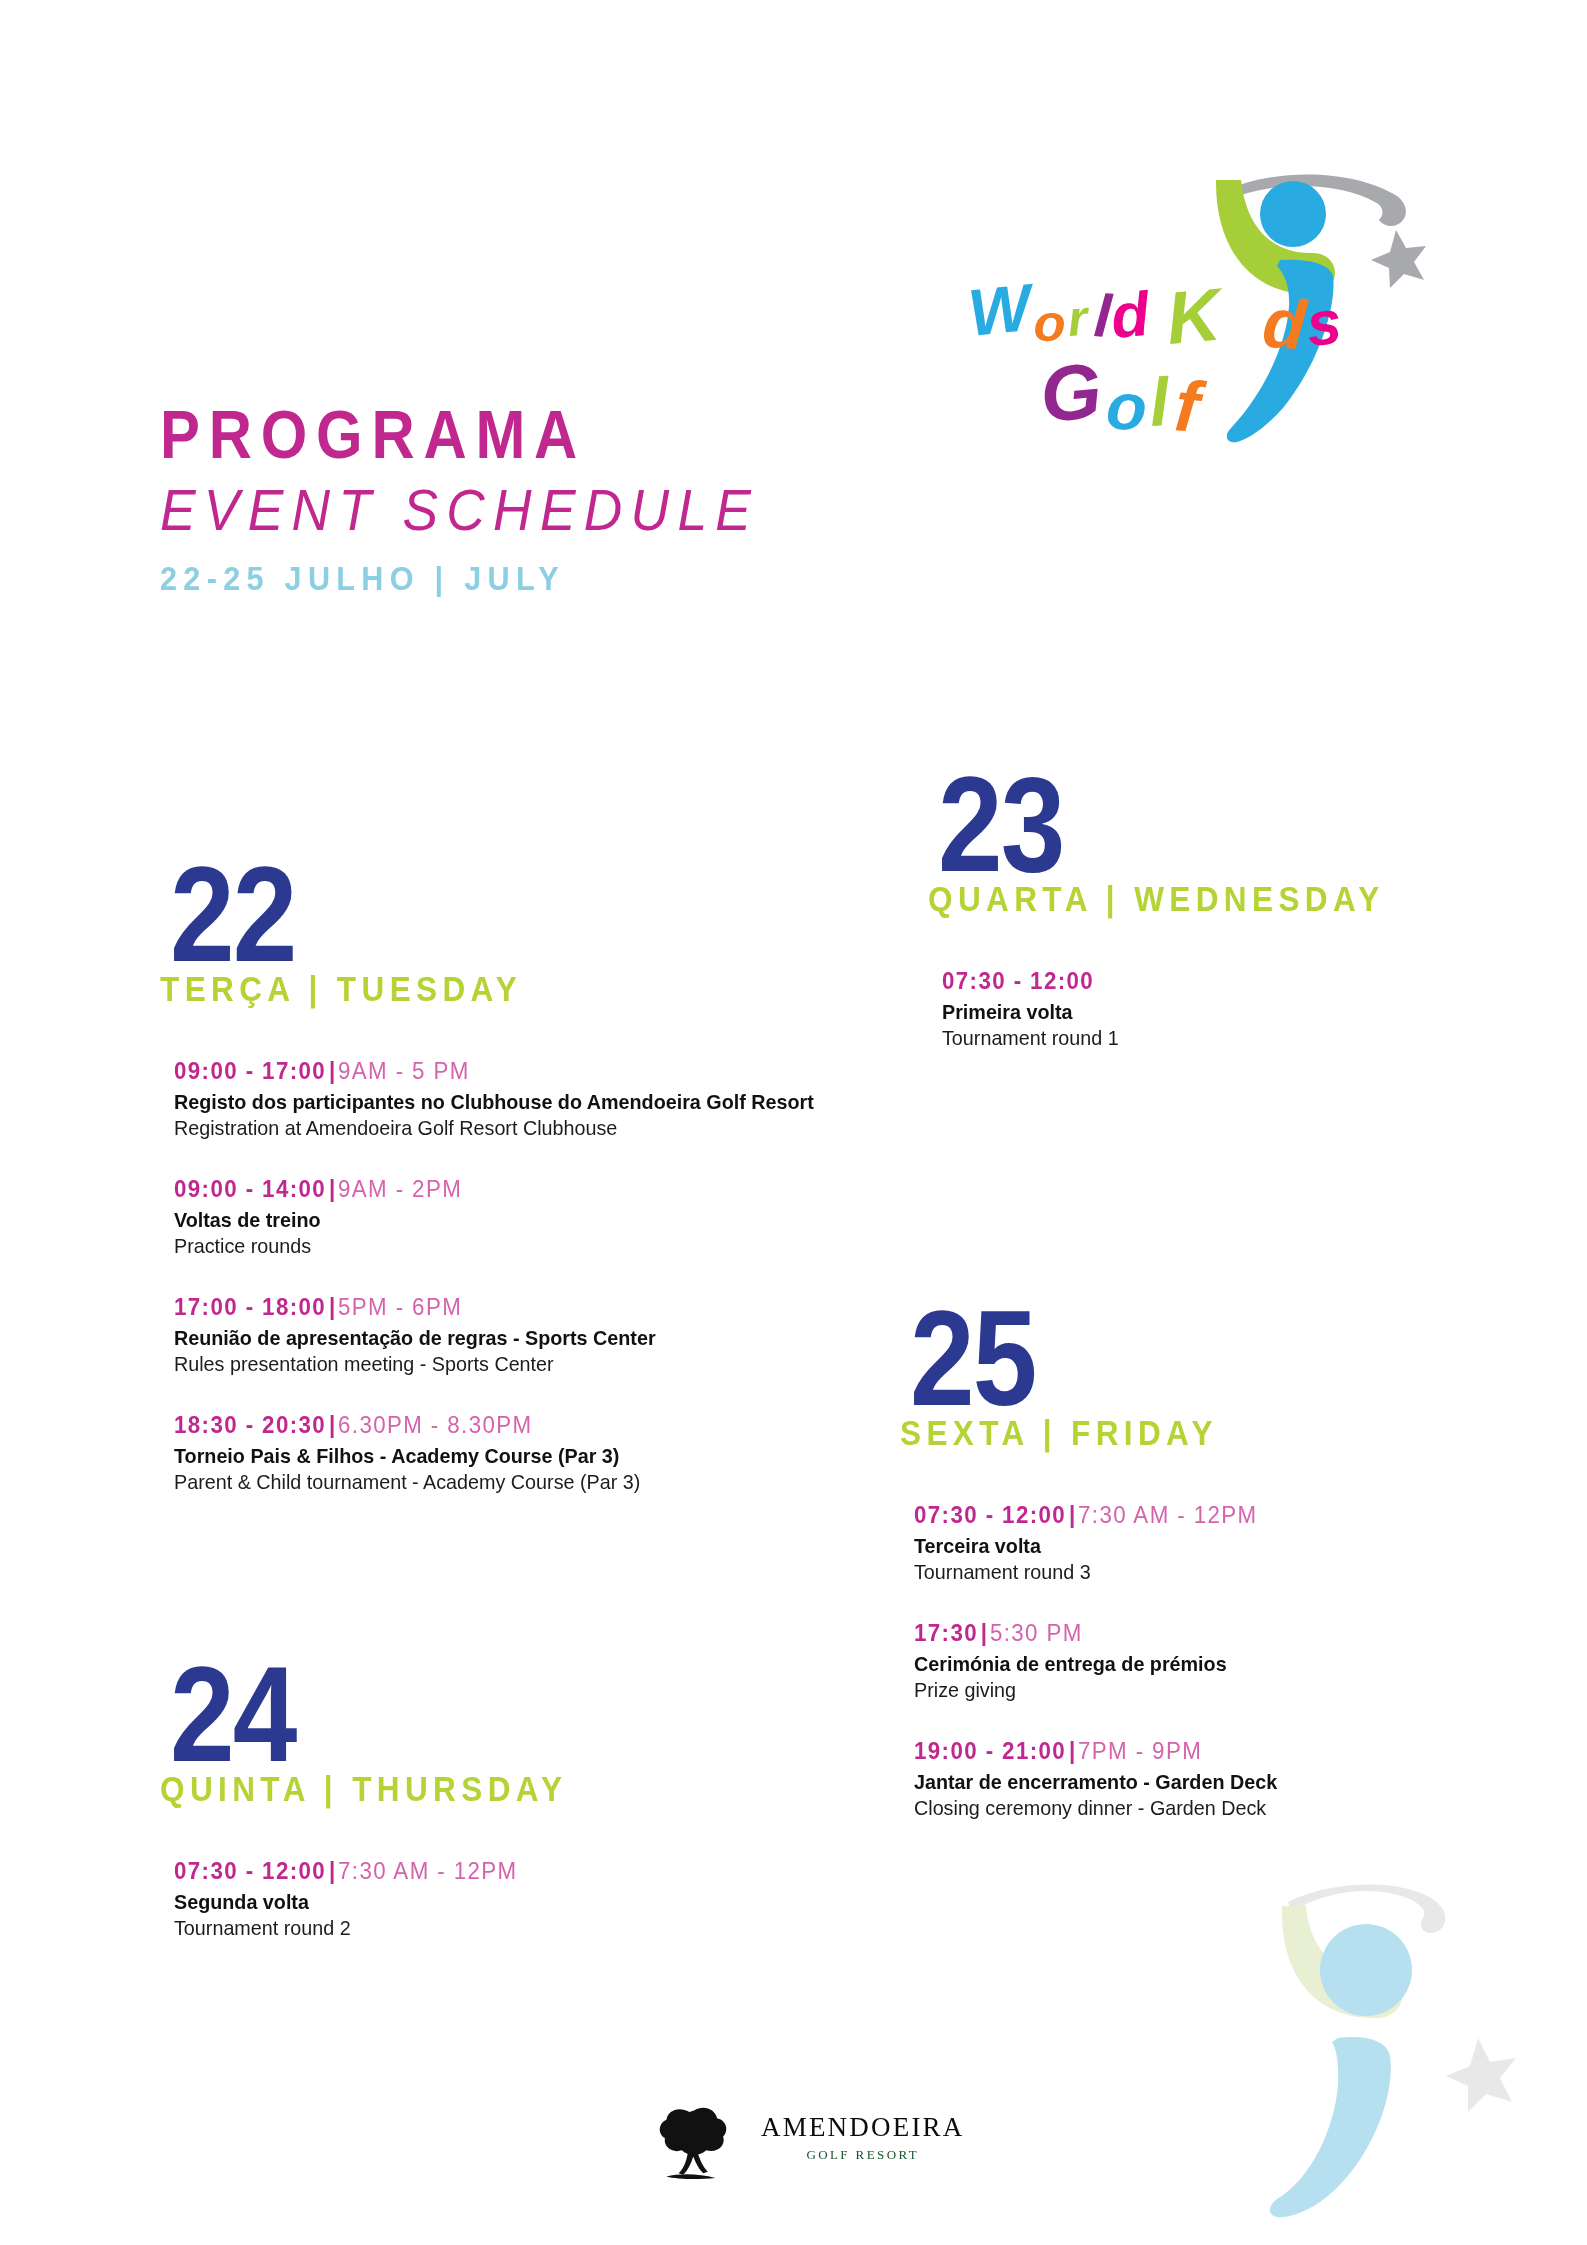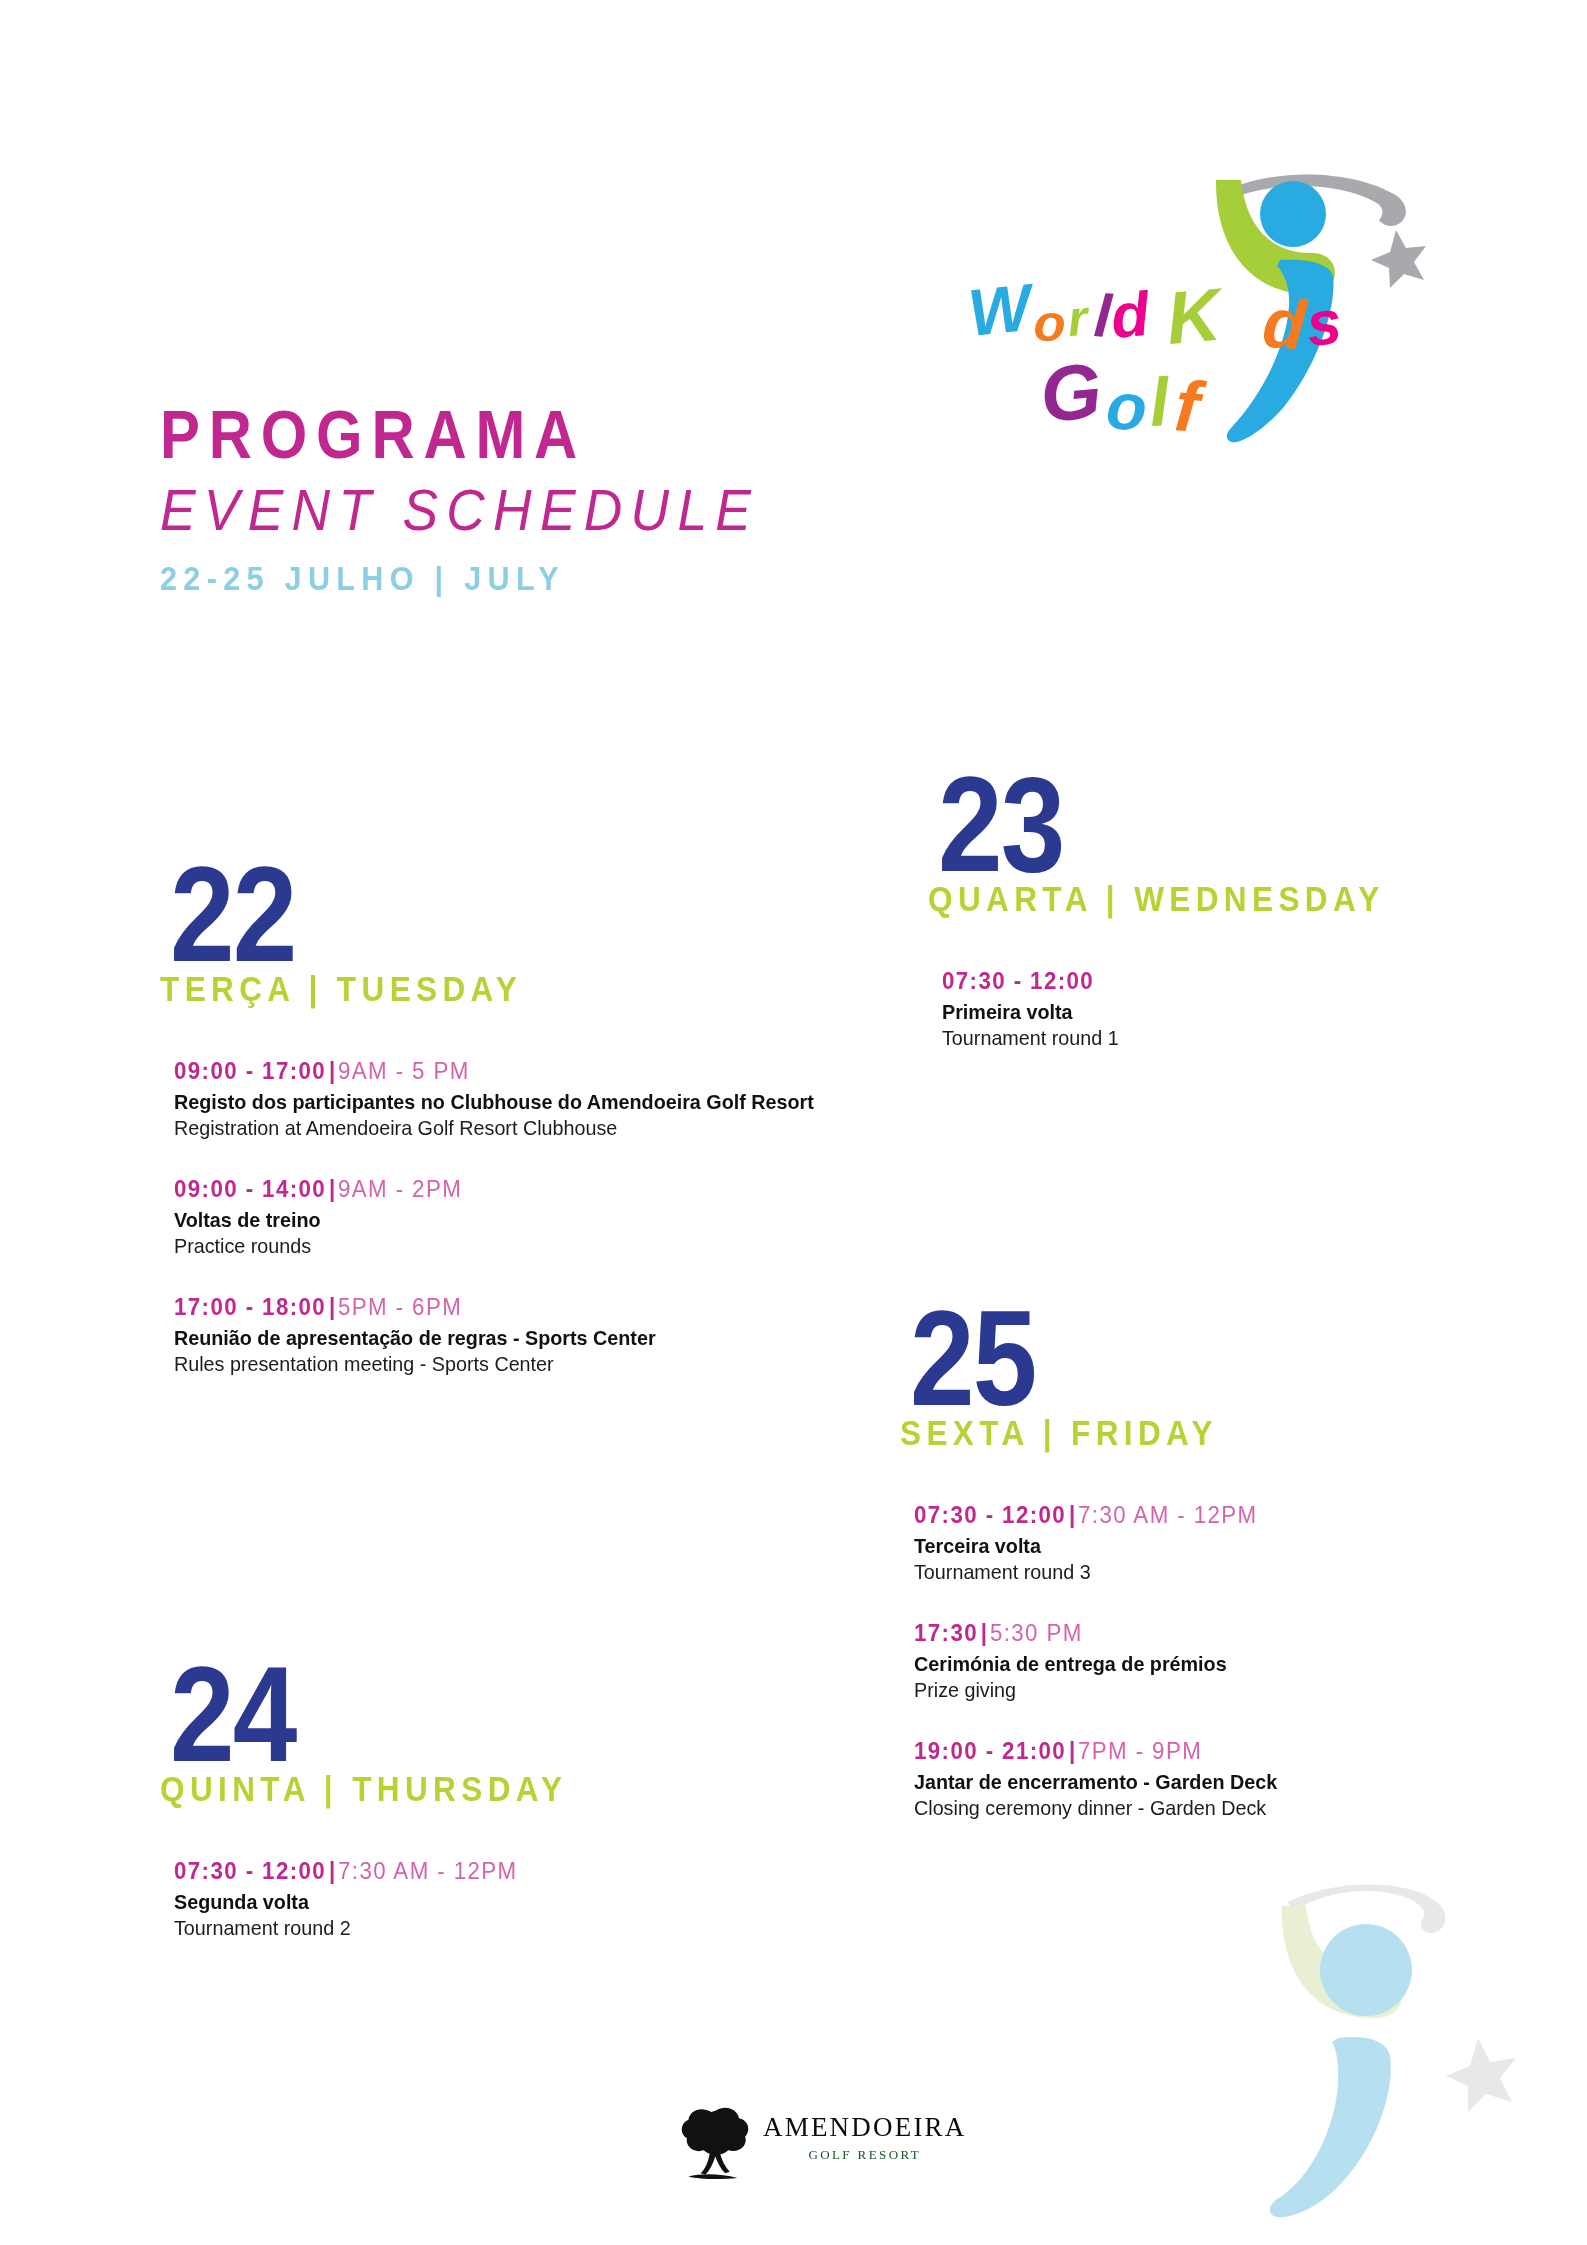--- a/index.html
+++ b/index.html
@@ -157,27 +157,27 @@
     top: 1850px;
     width: 400px;
     height: 400px;
     opacity: 1;
   }
   #watermark-golfer svg { width: 100%; height: 100%; display: block; }
 
   
   #resort-logo {
     position: absolute;
-    left: 677px;
+    left: 655px;
     top: 2080px;
     width: 280px;
     height: 110px;
     display: flex;
     align-items: center;
-    gap: 8px;
+    gap: 28px;
   }
   #resort-tree { width: 78px; height: 92px; flex: none; }
   #resort-tree svg { width: 100%; height: 100%; display: block; }
   #resort-wordmark { padding-top: 4px; }
   #resort-name {
     font-family: "Liberation Serif", serif;
     font-size: 27px;
     letter-spacing: 2.2px;
     color: #0b0b0b;
     line-height: 1;
@@ -256,20 +256,27 @@
       <p class="event-pt">Voltas de treino</p>
       <p class="event-en">Practice rounds</p>
     </div>
     <div class="event-item">
       <p class="event-time">
         <span class="t-pt">17:00 - 18:00</span><span class="t-sep">|</span><span class="t-en">5PM - 6PM</span>
       </p>
       <p class="event-pt">Reunião de apresentação de regras - Sports Center</p>
       <p class="event-en">Rules presentation meeting - Sports Center</p>
     </div>
+    <div class="event-item">
+      <p class="event-time">
+        <span class="t-pt">18:30 - 20:30</span><span class="t-sep">|</span><span class="t-en">6.30PM - 8.30PM</span>
+      </p>
+      <p class="event-pt">Torneio Pais &amp; Filhos  -  Academy Course (Par 3)</p>
+      <p class="event-en">Parent &amp; Child tournament  -  Academy Course (Par 3)</p>
+    </div>
   </div>
 </div>
 
 <div class="day-block" id="day-23">
   <div class="day-number">23</div>
   <div class="day-weekday">QUARTA | WEDNESDAY</div>
   <div class="events">
     <div class="event-item">
       <p class="event-time">
         <span class="t-pt">07:30 - 12:00</span><span class="t-sep"></span><span class="t-en"></span>

